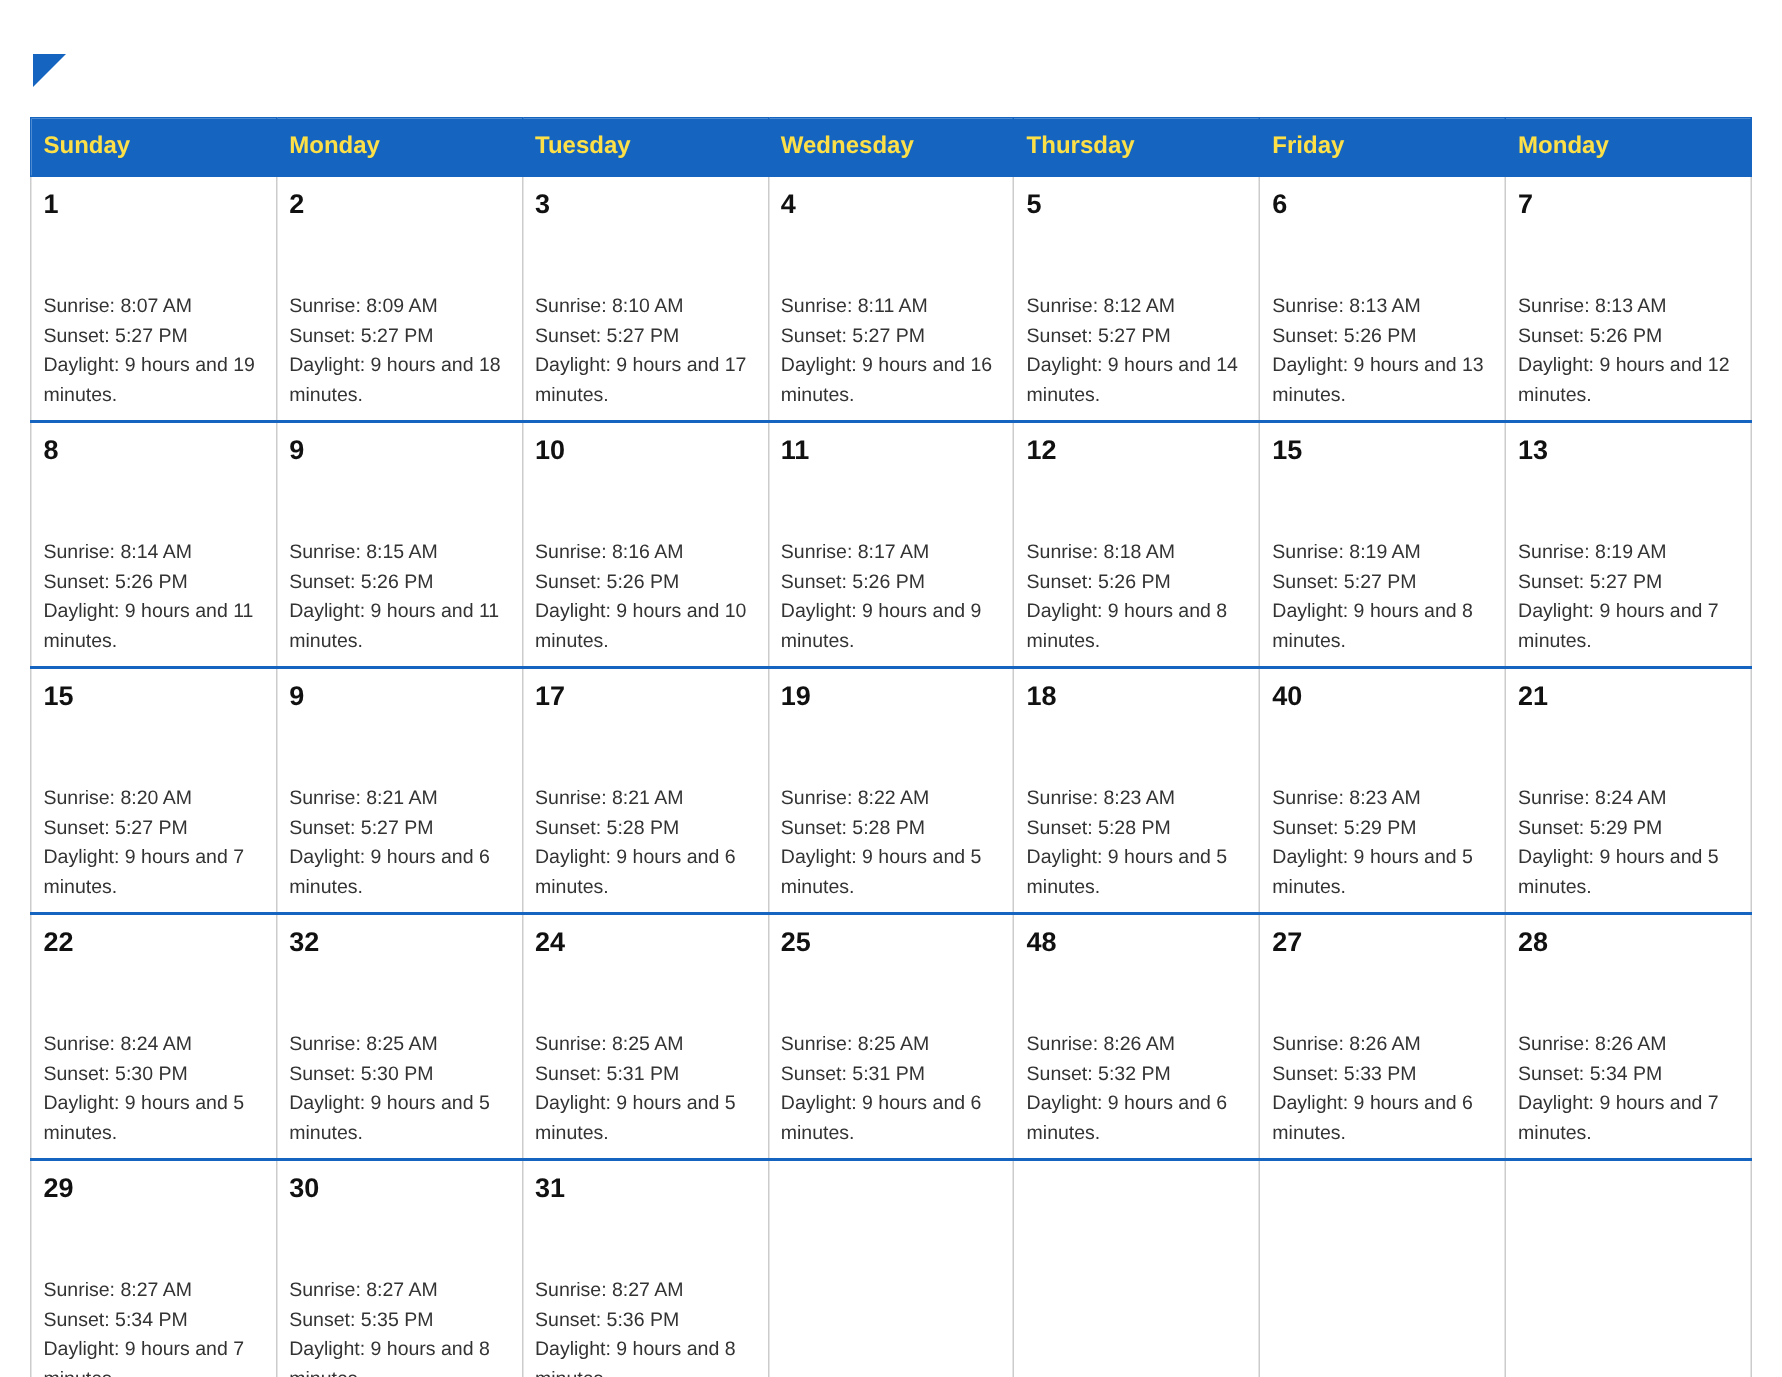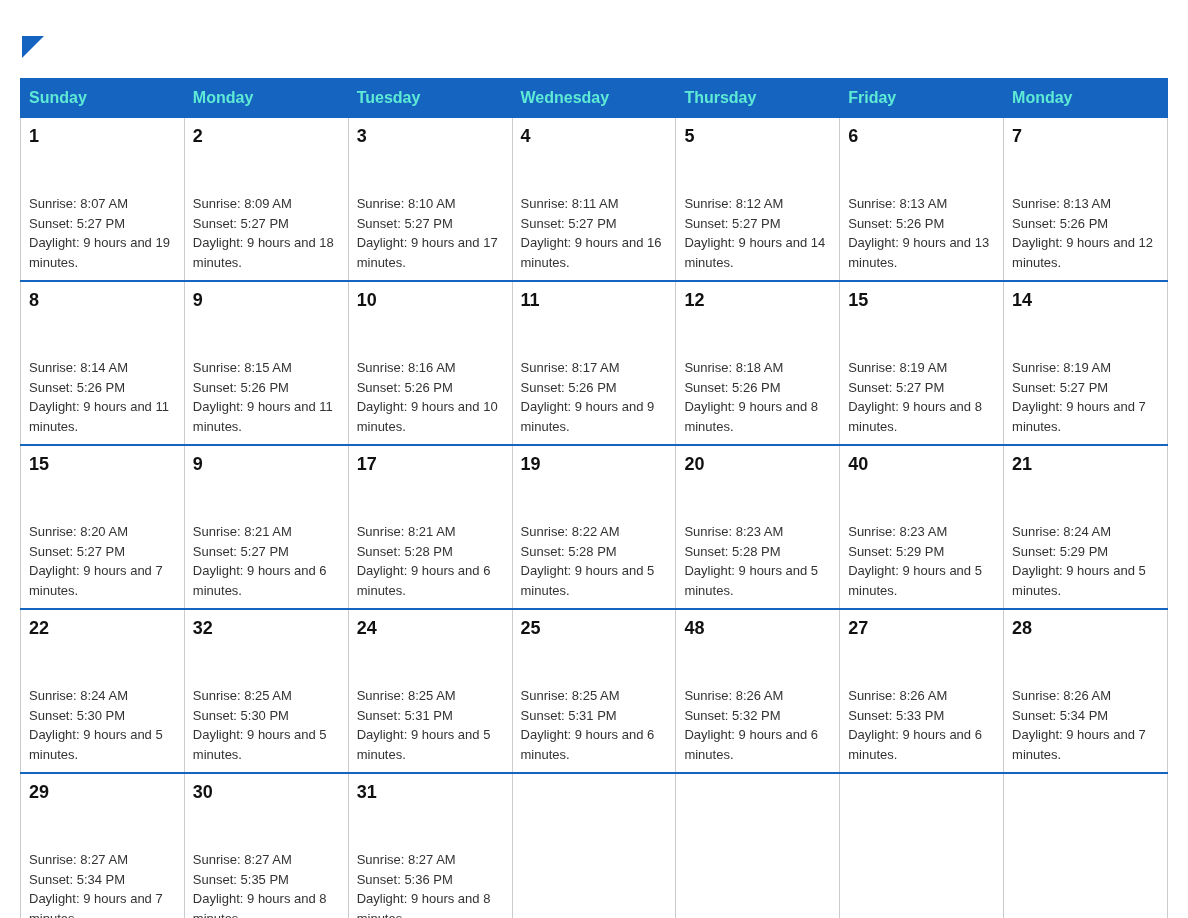--- a/index.html
+++ b/index.html
@@ -59,21 +59,21 @@
       color: #444;
       margin-top: 4px;
     }
     table {
       width: 100%;
       border-collapse: collapse;
       table-layout: fixed;
     }
     thead tr th {
       background-color: #1565c0;
-      color: #5eead4;
+      color: #fde047;
       font-size: 16px;
       font-weight: bold;
       padding: 10px 8px;
       text-align: left;
       border: 1px solid #1565c0;
     }
     tbody tr td {
       vertical-align: top;
       padding: 8px;
       border: 1px solid #ccc;
@@ -187,21 +187,21 @@
         </td>
         <td>
           <div class="day-num">12</div>
           <div class="day-info">Sunrise: 8:18 AM<br>Sunset: 5:26 PM<br>Daylight: 9 hours and 8 minutes.</div>
         </td>
         <td>
           <div class="day-num">15</div>
           <div class="day-info">Sunrise: 8:19 AM<br>Sunset: 5:27 PM<br>Daylight: 9 hours and 8 minutes.</div>
         </td>
         <td>
-          <div class="day-num">14</div>
+          <div class="day-num">13</div>
           <div class="day-info">Sunrise: 8:19 AM<br>Sunset: 5:27 PM<br>Daylight: 9 hours and 7 minutes.</div>
         </td>
       </tr>
       <tr>
         <td>
           <div class="day-num">15</div>
           <div class="day-info">Sunrise: 8:20 AM<br>Sunset: 5:27 PM<br>Daylight: 9 hours and 7 minutes.</div>
         </td>
         <td>
           <div class="day-num">9</div>
@@ -209,21 +209,21 @@
         </td>
         <td>
           <div class="day-num">17</div>
           <div class="day-info">Sunrise: 8:21 AM<br>Sunset: 5:28 PM<br>Daylight: 9 hours and 6 minutes.</div>
         </td>
         <td>
           <div class="day-num">19</div>
           <div class="day-info">Sunrise: 8:22 AM<br>Sunset: 5:28 PM<br>Daylight: 9 hours and 5 minutes.</div>
         </td>
         <td>
-          <div class="day-num">20</div>
+          <div class="day-num">18</div>
           <div class="day-info">Sunrise: 8:23 AM<br>Sunset: 5:28 PM<br>Daylight: 9 hours and 5 minutes.</div>
         </td>
         <td>
           <div class="day-num">40</div>
           <div class="day-info">Sunrise: 8:23 AM<br>Sunset: 5:29 PM<br>Daylight: 9 hours and 5 minutes.</div>
         </td>
         <td>
           <div class="day-num">21</div>
           <div class="day-info">Sunrise: 8:24 AM<br>Sunset: 5:29 PM<br>Daylight: 9 hours and 5 minutes.</div>
         </td>

